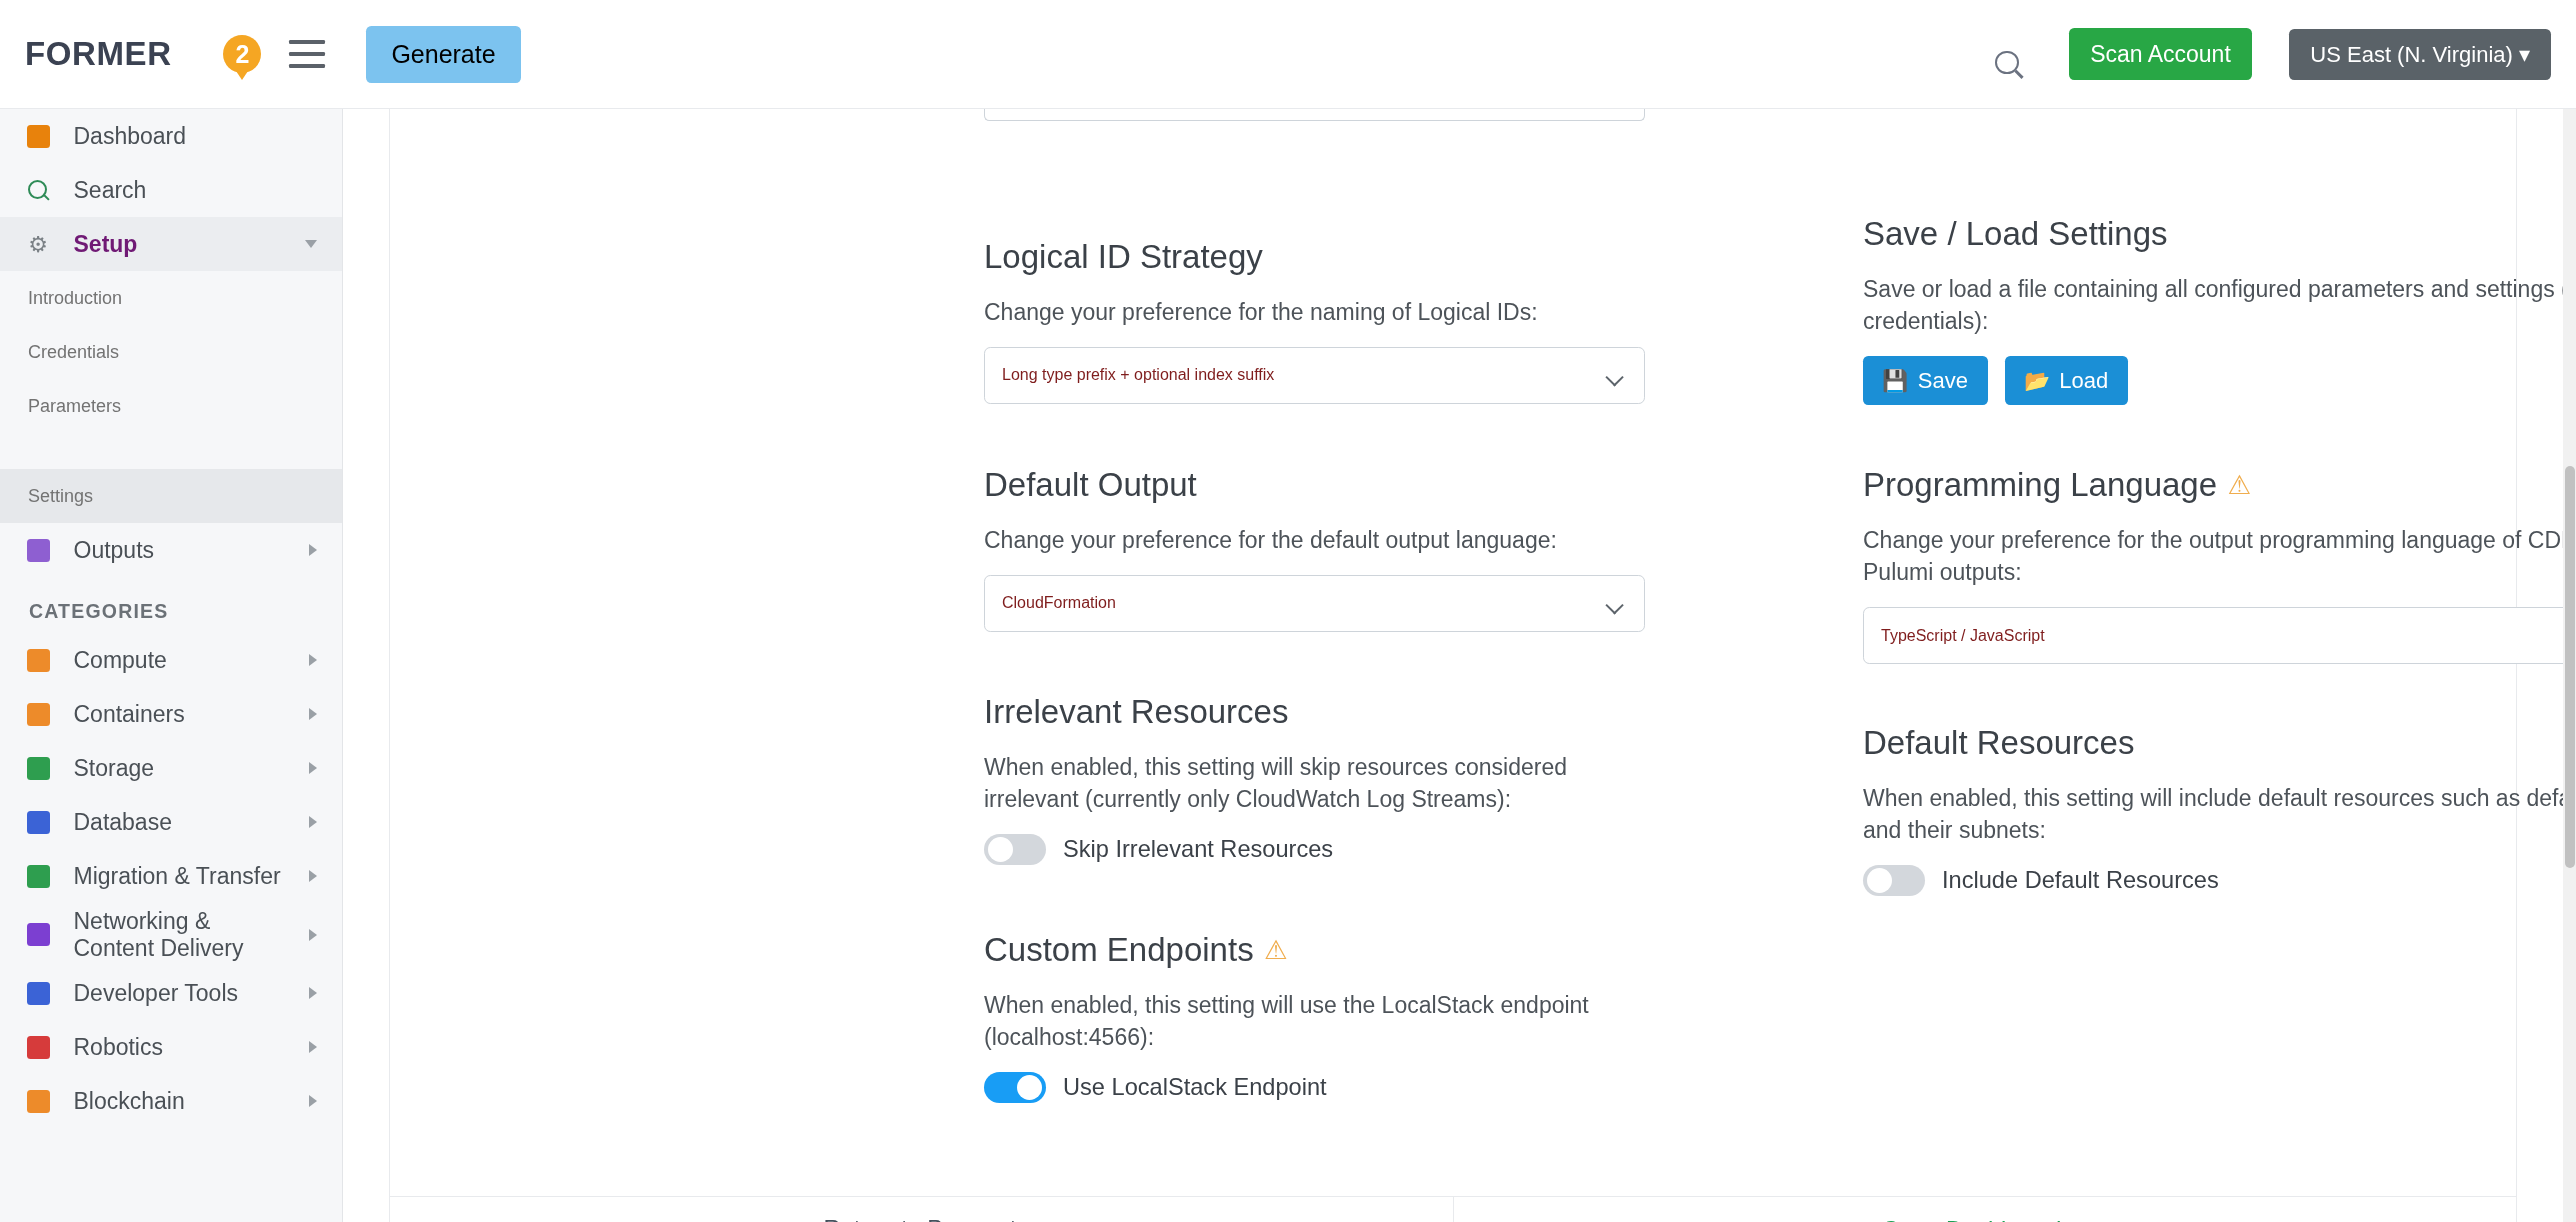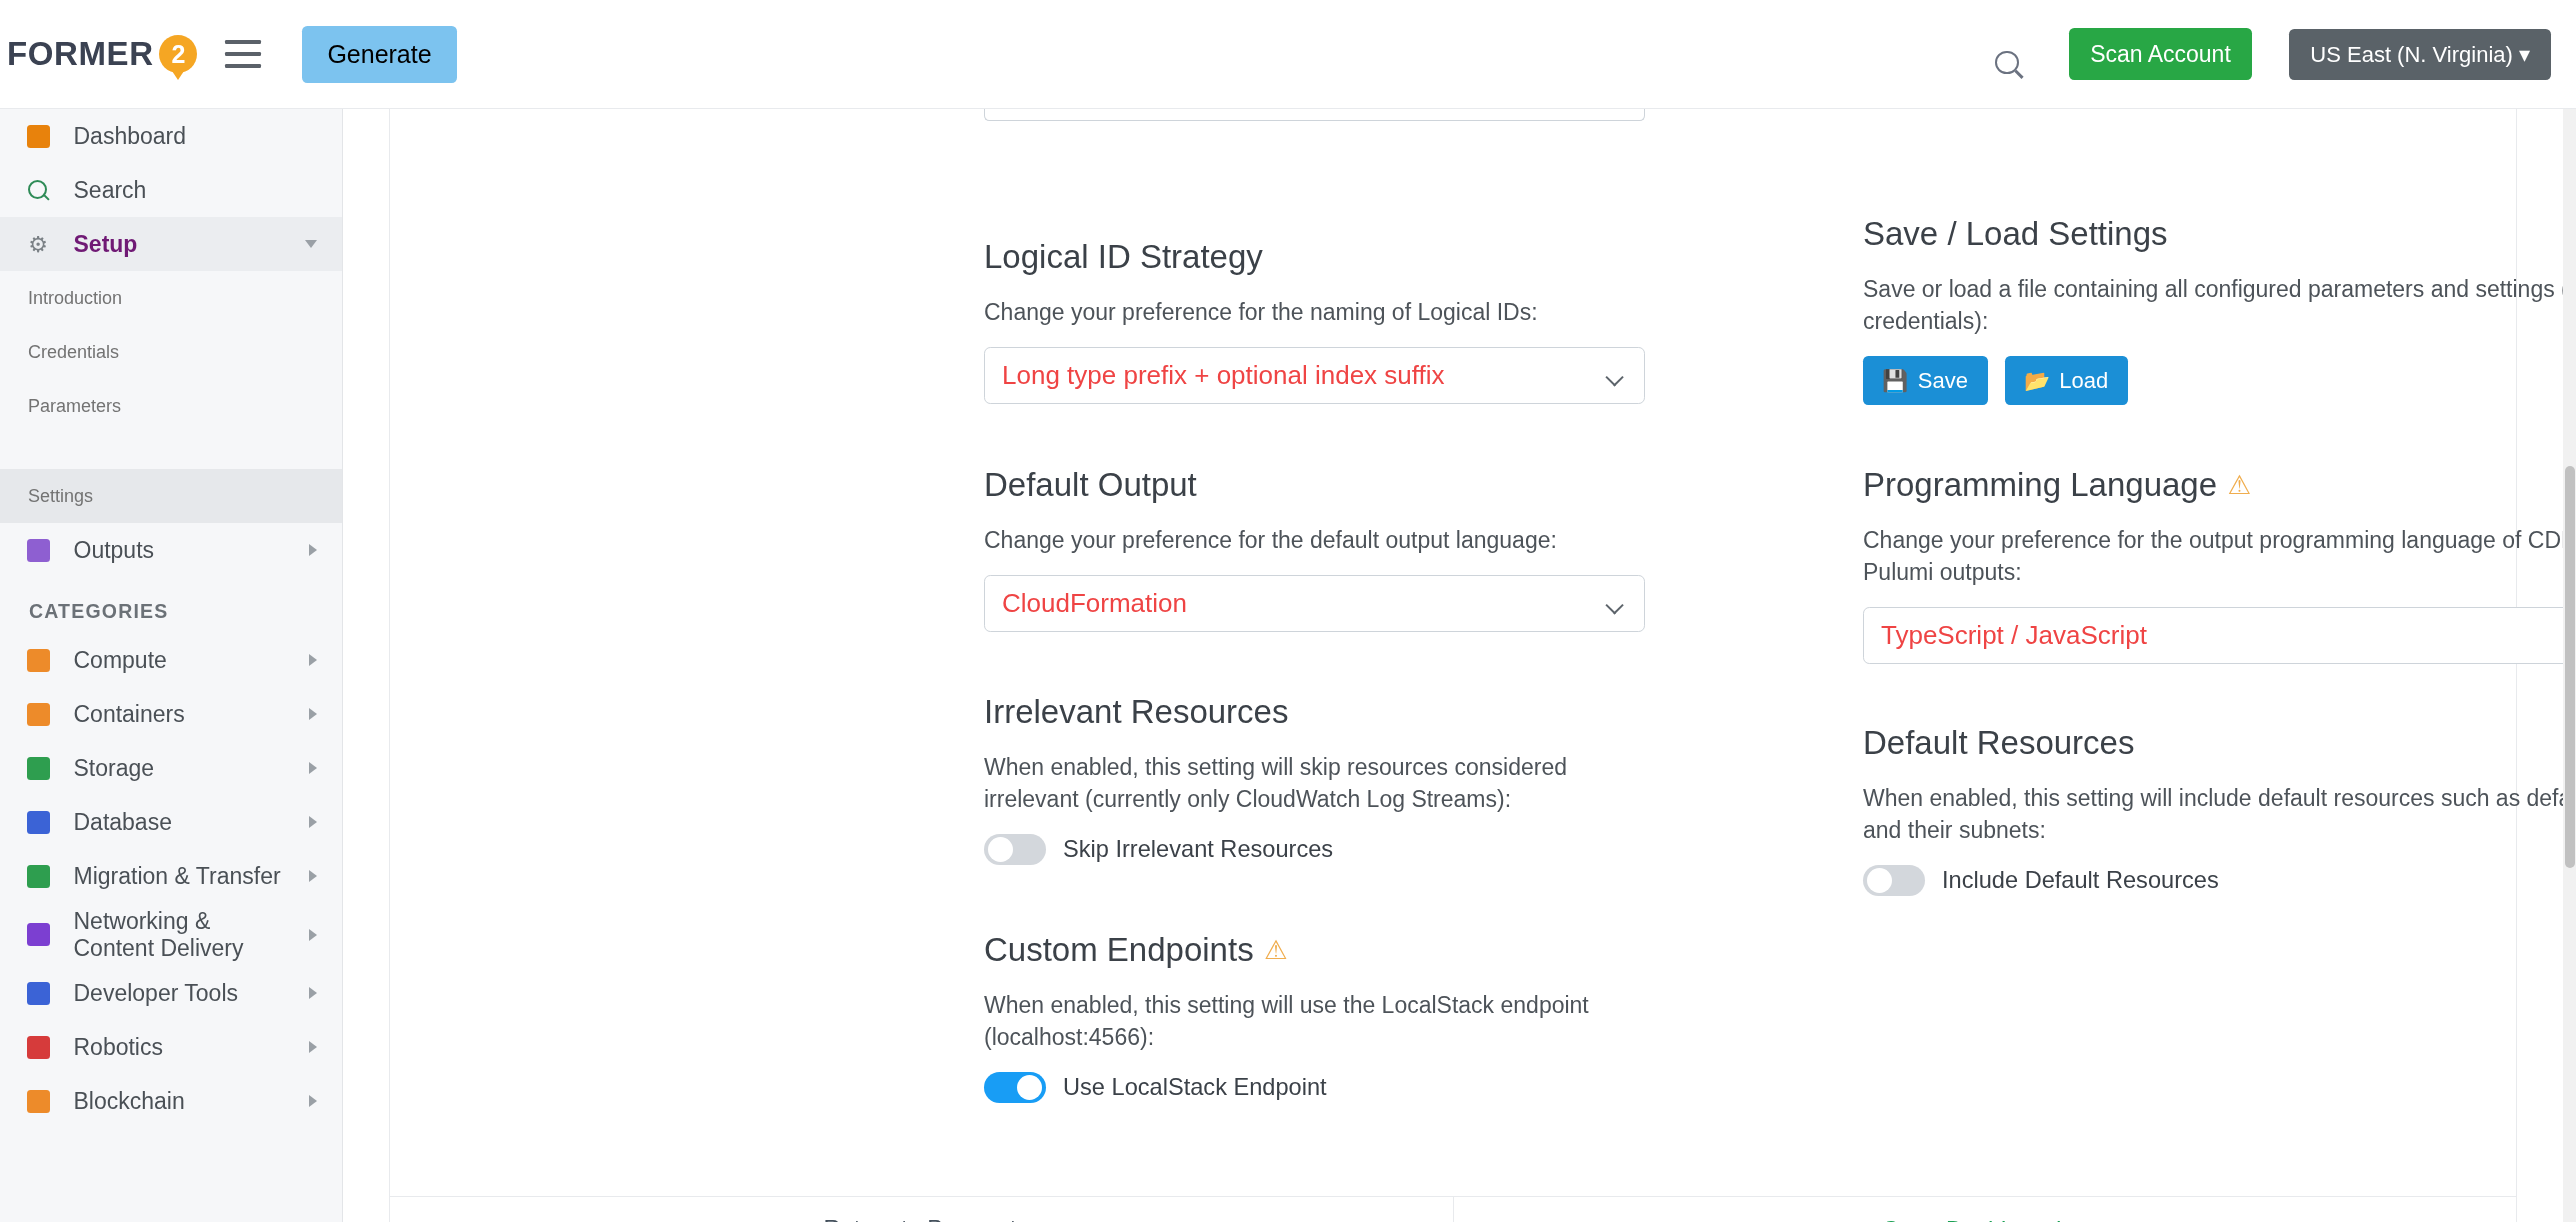--- a/index.html
+++ b/index.html
@@ -16,22 +16,23 @@
   .topbar {
     position: absolute; top: 0; left: 0;
     width: 2576px; height: 109px;
     background: #ffffff;
     border-bottom: 1.7px solid #e8eaed;
     display: flex; align-items: center;
     z-index: 20;
   }
   .brand {
     display: flex; align-items: center;
-    margin-left: 7px;
+    margin-left: 25px;
     height: 100%;
+    gap: 46px;
   }
   .brand-text {
     font-size: 33px;
     font-weight: bold;
     letter-spacing: 0.6px;
     color: #3b4252;
   }
   .brand-badge {
     display: inline-flex; align-items: center; justify-content: center;
     width: 38px; height: 38px;
@@ -252,22 +253,22 @@
     color: #4d5359;
     line-height: 1.42;
     margin-bottom: 18.4px;
   }
   .select-box {
     width: 100%;
     height: 57px;
     border: 1.7px solid #ced4da;
     border-radius: 6.3px;
     background: #ffffff;
-    font-size: 26px;
-    color: #ef4444;
+    font-size: 16px;
+    color: #7f1d1d;
     padding: 0 17px;
     display: flex; align-items: center;
     position: relative;
     cursor: pointer;
   }
   .select-box .chev {
     position: absolute; right: 23px; top: 23px;
     width: 12.6px; height: 12.6px;
     border-left: 2.9px solid #5d646b;
     border-bottom: 2.9px solid #5d646b;

